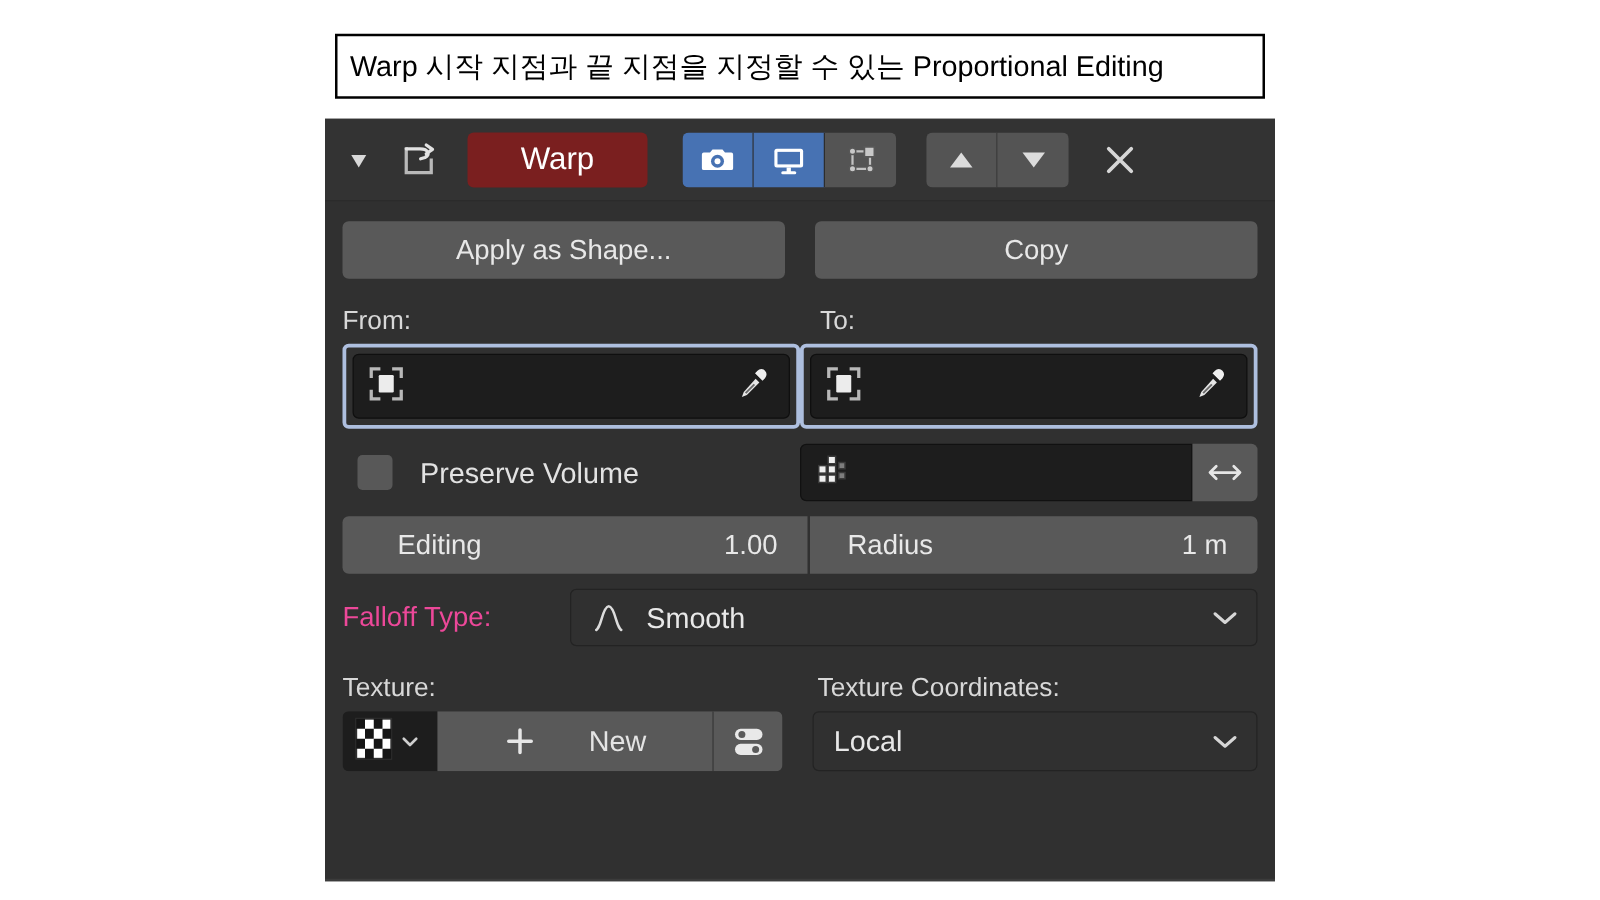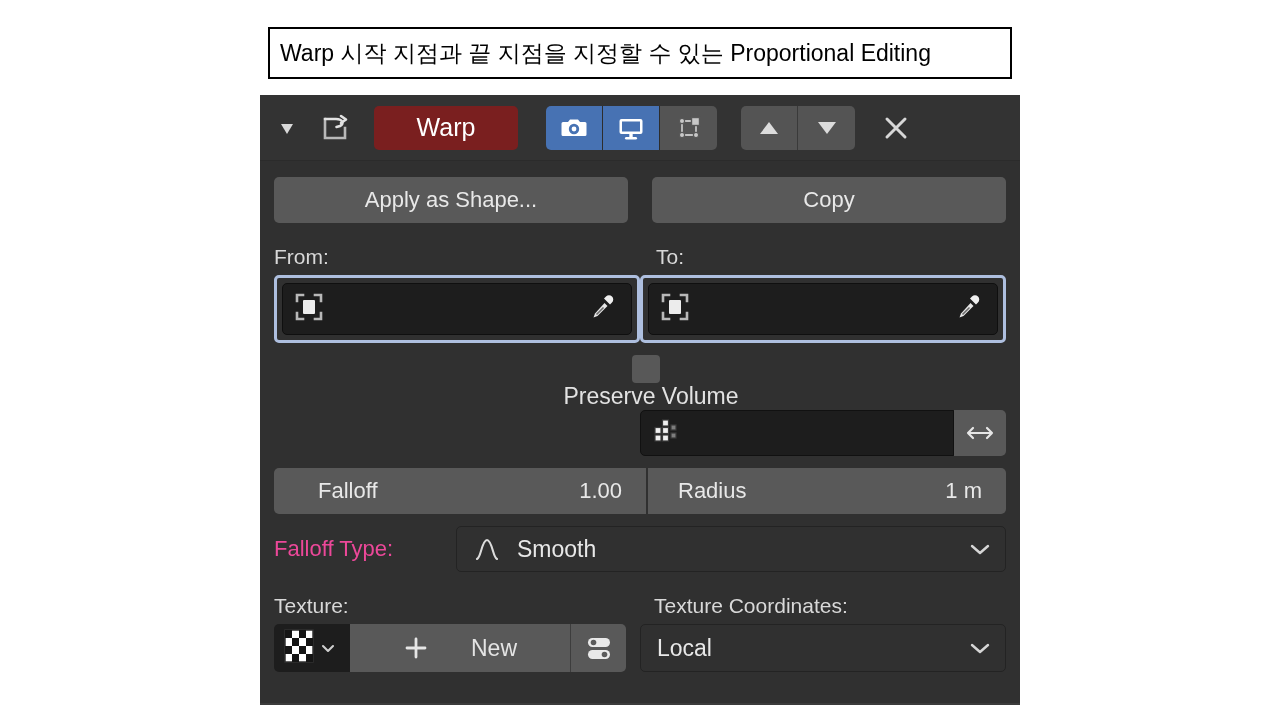--- a/index.html
+++ b/index.html
@@ -155,21 +155,20 @@
     border: 1px solid #0f0f0f;
     border-radius: 5px;
     display: flex; align-items: center;
     justify-content: space-between;
     padding: 0 12px 0 10px;
   }
 
   .pv-row {
     display: flex; align-items: center;
     margin-top: 12px;
-    flex-direction: column;
   }
   .checkbox {
     width: 28px; height: 28px;
     background: #585858;
     border-radius: 4px;
     flex: none;
     margin-left: 12px;
   }
   .pv-label {
     color: #e2e2e2; font-size: 23px;
@@ -226,21 +225,21 @@
     font-size: 23px;
   }
   .dd-chev { margin-left: auto; display: flex; align-items: center; }
 
   .tex-labels {
     display: flex; margin-top: 22px;
     color: #d8d8d8; font-size: 21px;
   }
   .tex-labels .tl-left { width: 380px; }
 
-  .tex-row { display: flex; margin-top: 6px; gap: 14px; justify-content: flex-end; }
+  .tex-row { display: flex; margin-top: 6px; gap: 24px; justify-content: flex-end; }
   .tex-left {
     width: 352px; height: 48px;
     display: flex; align-items: stretch;
     border-radius: 5px;
     overflow: hidden;
   }
   .tex-browse {
     width: 76px;
     background: #1d1d1d;
     display: flex; align-items: center; gap: 4px;
@@ -426,21 +425,21 @@
           <div class="vg-invert">
             <svg width="30" height="20" viewBox="0 0 30 20">
               <path d="M3 10 H27 M3 10 L8 5 M3 10 L8 15 M27 10 L22 5 M27 10 L22 15" stroke="#e6e6e6" stroke-width="2.2" fill="none" stroke-linecap="round" stroke-linejoin="round"></path>
             </svg>
           </div>
         </div>
       </div>
 
       <div class="slider-row">
         <div class="slider first">
-          <span>Falloff</span>
+          <span>Editing</span>
           <span>1.00</span>
         </div>
         <div class="slider last">
           <span>Radius</span>
           <span>1 m</span>
         </div>
       </div>
 
       <div class="falloff-row">
         <span class="falloff-label">Falloff Type:</span>

